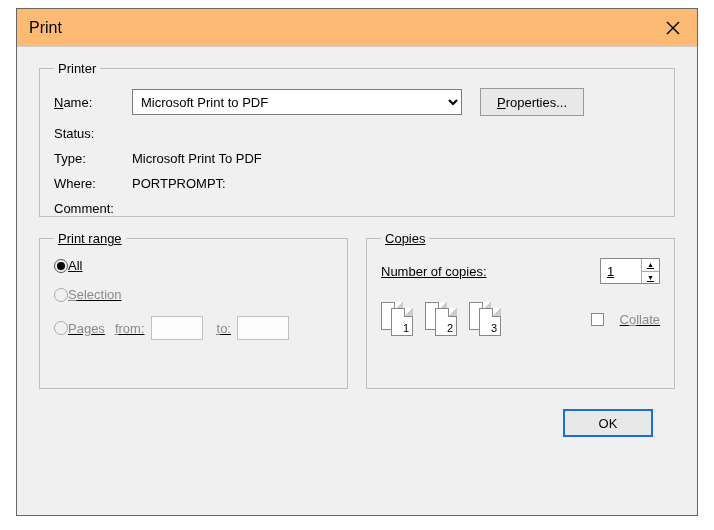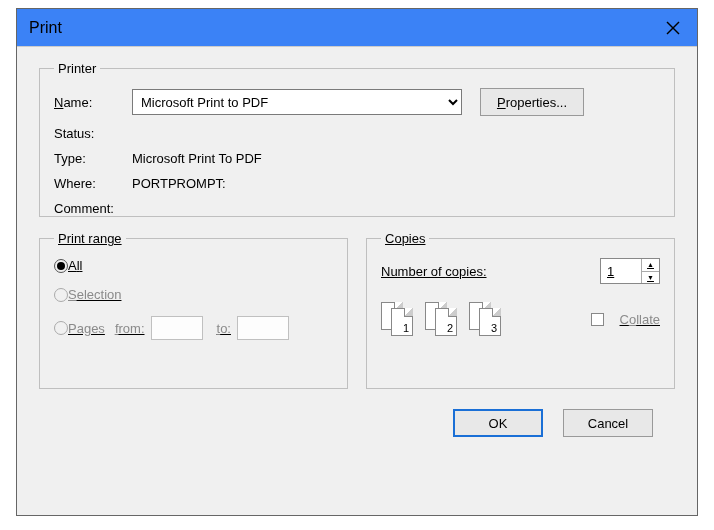--- a/index.html
+++ b/index.html
@@ -15,21 +15,21 @@
   }
   .window {
     position: absolute;
     left: 16px; top: 8px;
     width: 682px; height: 508px;
     border: 1px solid #666;
     background: #f0f0f0;
   }
   .titlebar {
     height: 38px;
-    background: #3b82f6;
+    background: #fdba74;
     display: flex;
     align-items: center;
     justify-content: space-between;
     padding: 0 10px 0 12px;
     border-bottom: 1px solid #ccc;
   }
   .title-text { font-size: 16px; }
   .close-btn {
     width: 28px; height: 28px;
     display: flex; align-items: center; justify-content: center;
@@ -260,17 +260,16 @@
           <span style="flex:1"></span>
           <span class="checkbox"></span>
           <span class="txt-disabled">C<span class="u">o</span>llate</span>
         </div>
       </fieldset>
 
     </div>
 
     <div class="footer">
       <button class="btn primary">OK</button>
-      <button class="btn">Cancel</button>
     </div>
 
   </div>
 </div>
 
 </body></html>

